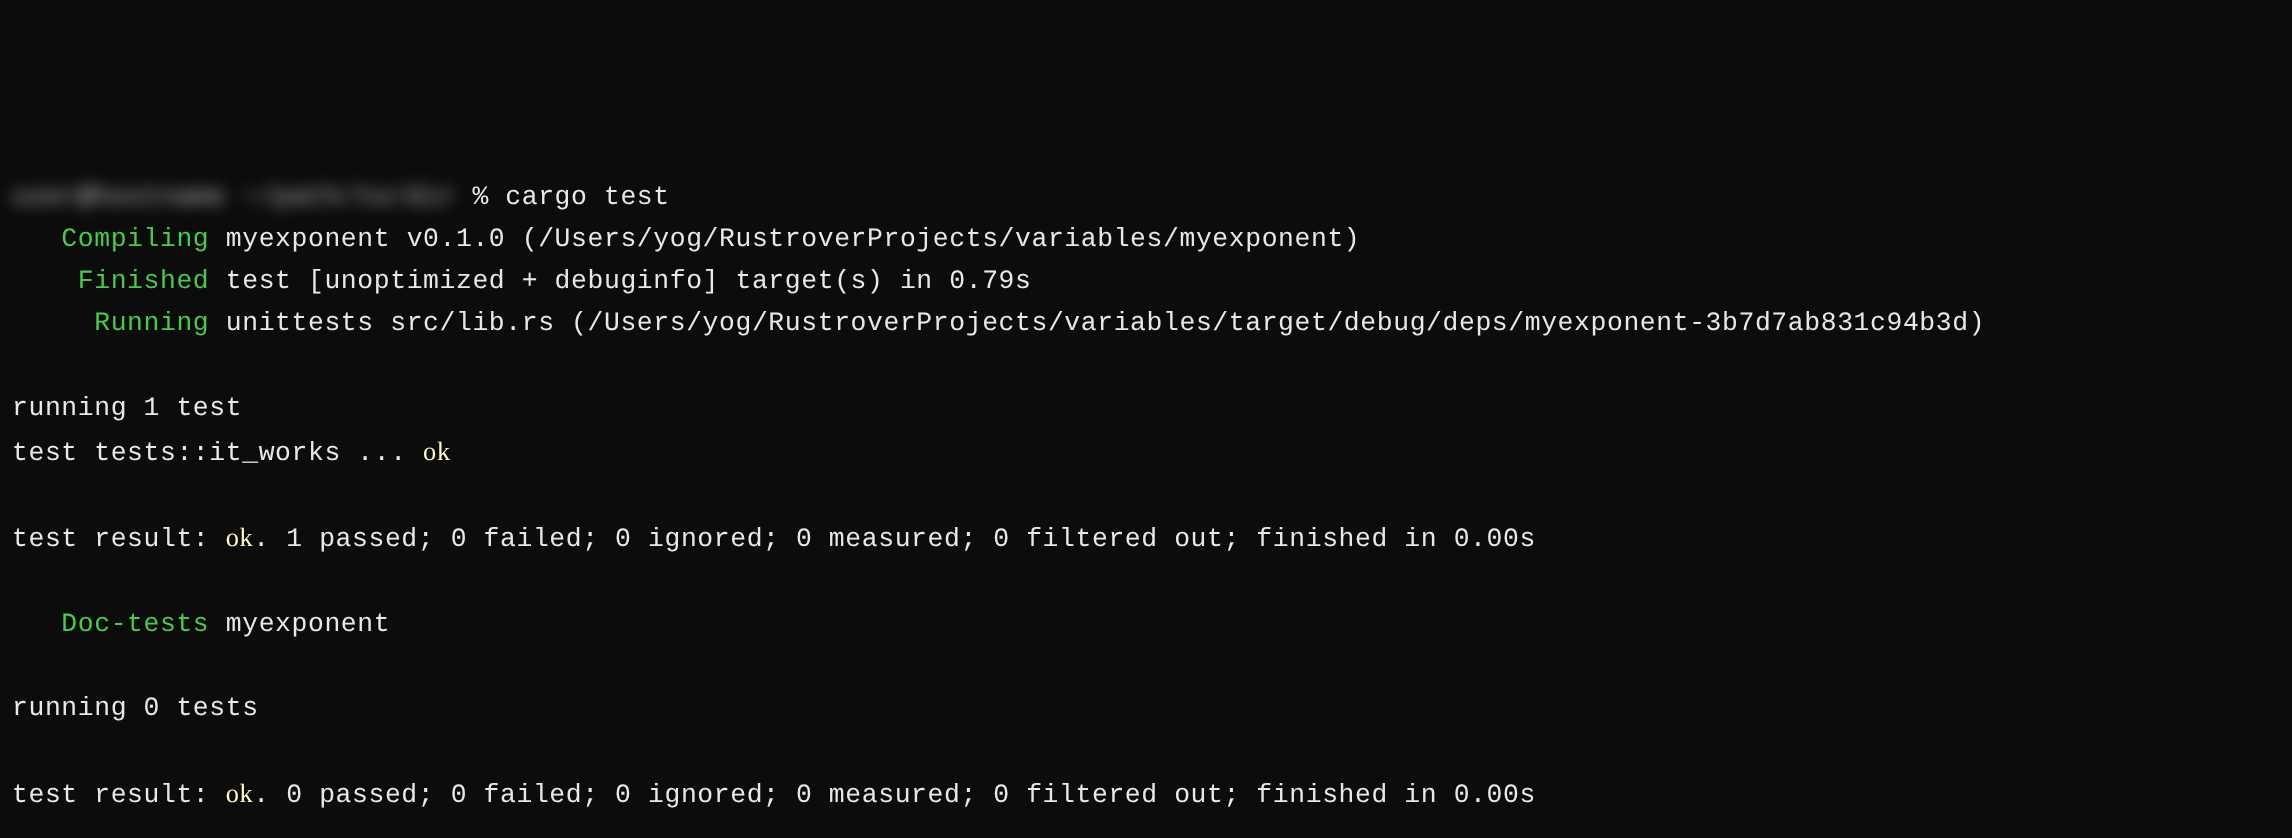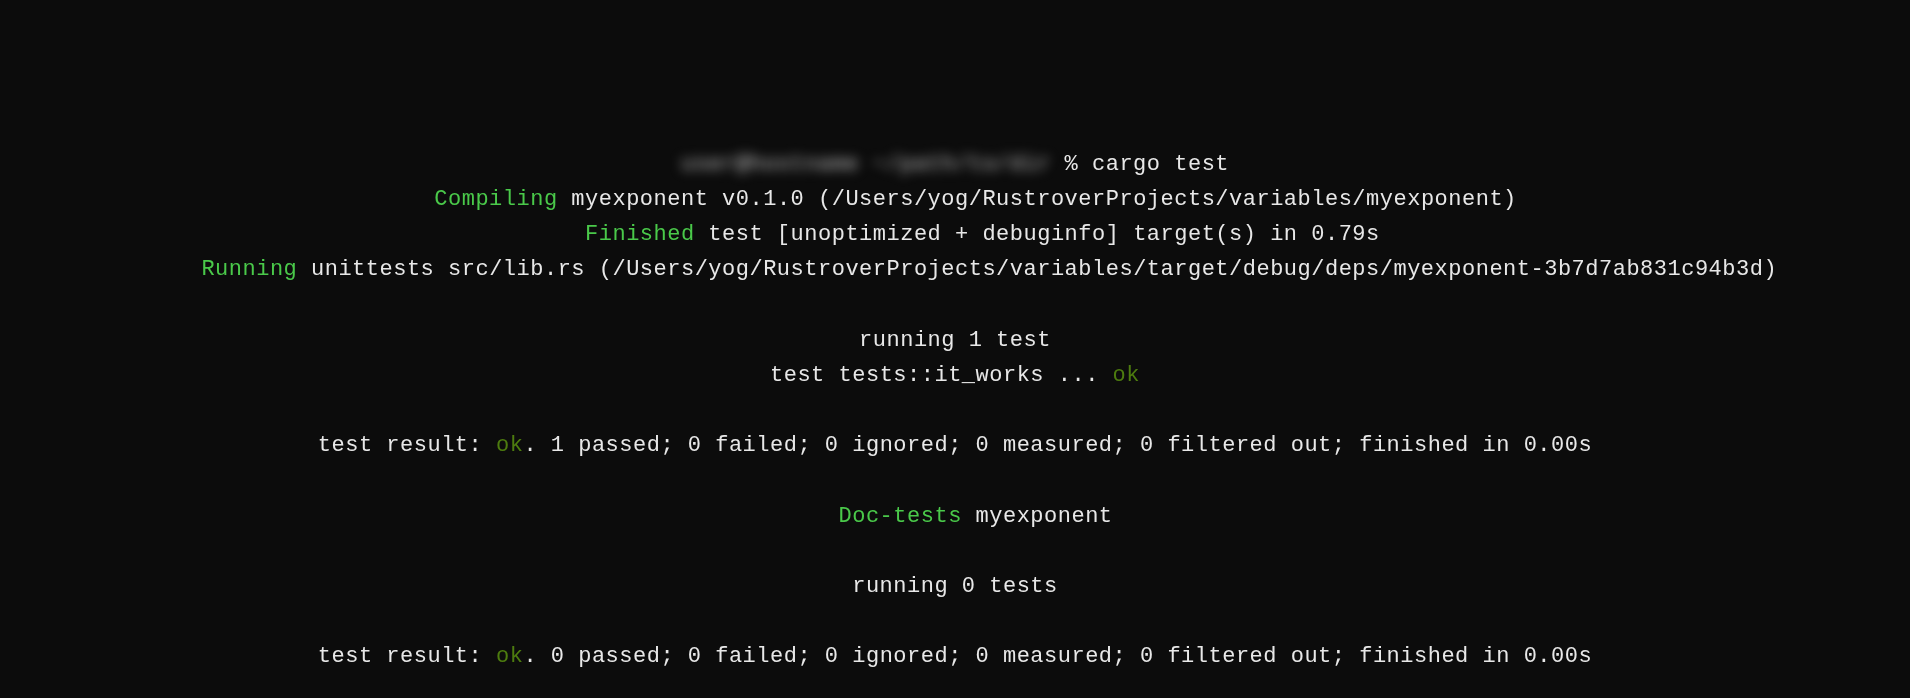--- a/index.html
+++ b/index.html
@@ -19,34 +19,34 @@
       letter-spacing: 0.5px;
     }
     .terminal {
       width: 100%;
     }
     .green {
       color: #4ac94a;
       font-weight: normal;
     }
     .green-plain {
-      color: #4d7c0f;
+      color: #fef9c3;
+      font-family: Liberation Serif, serif;
     }
     .blurred {
       display: inline-block;
       filter: blur(6px);
       color: #c0c0c0;
       user-select: none;
     }
     .prompt-percent {
       color: #e8e8e8;
     }
     .line {
       display: block;
-      text-align: center;
     }
   </style>
 </head>
 <body>
 
 
 
 <div class="terminal"><span class="line"><span class="blurred">user@hostname ~/path/to/dir</span><span class="prompt-percent"> % </span><span>cargo test</span></span><span class="line">   <span class="green">Compiling</span><span> myexponent v0.1.0 (/Users/yog/RustroverProjects/variables/myexponent)</span></span><span class="line">    <span class="green">Finished</span><span> test [unoptimized + debuginfo] target(s) in 0.79s</span></span><span class="line">     <span class="green">Running</span><span> unittests src/lib.rs (/Users/yog/RustroverProjects/variables/target/debug/deps/myexponent-3b7d7ab831c94b3d)</span></span><span class="line"> </span><span class="line">running 1 test</span><span class="line"><span>test tests::it_works ... </span><span class="green-plain">ok</span></span><span class="line"> </span><span class="line"><span>test result: </span><span class="green-plain">ok</span><span>. 1 passed; 0 failed; 0 ignored; 0 measured; 0 filtered out; finished in 0.00s</span></span><span class="line"> </span><span class="line">   <span class="green">Doc-tests</span><span> myexponent</span></span><span class="line"> </span><span class="line">running 0 tests</span><span class="line"> </span><span class="line"><span>test result: </span><span class="green-plain">ok</span><span>. 0 passed; 0 failed; 0 ignored; 0 measured; 0 filtered out; finished in 0.00s</span></span></div>
 
 

